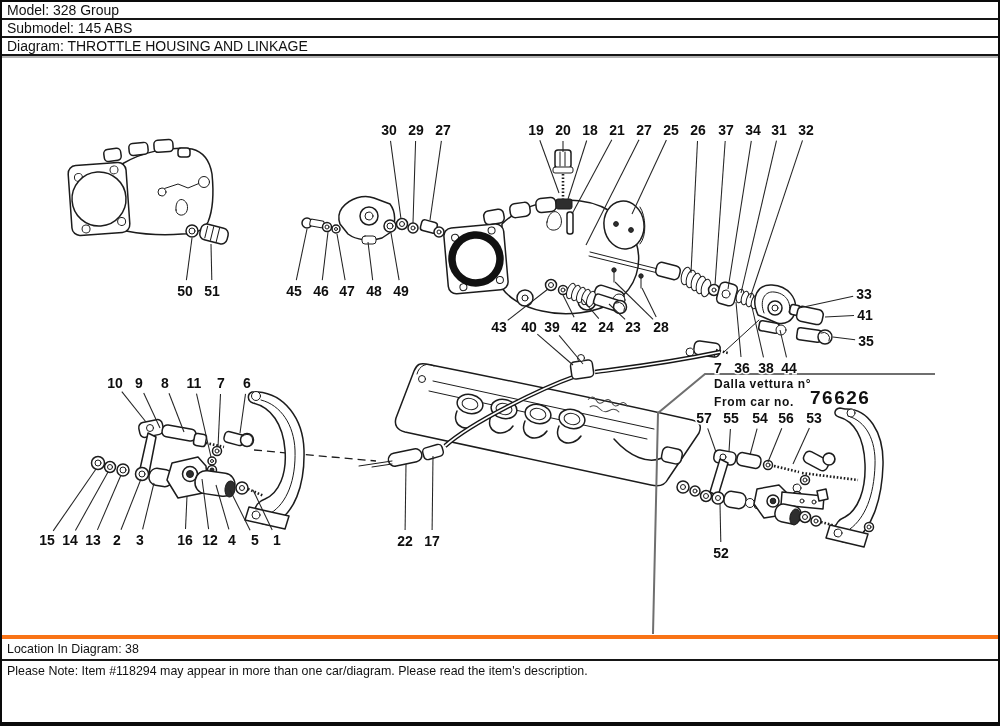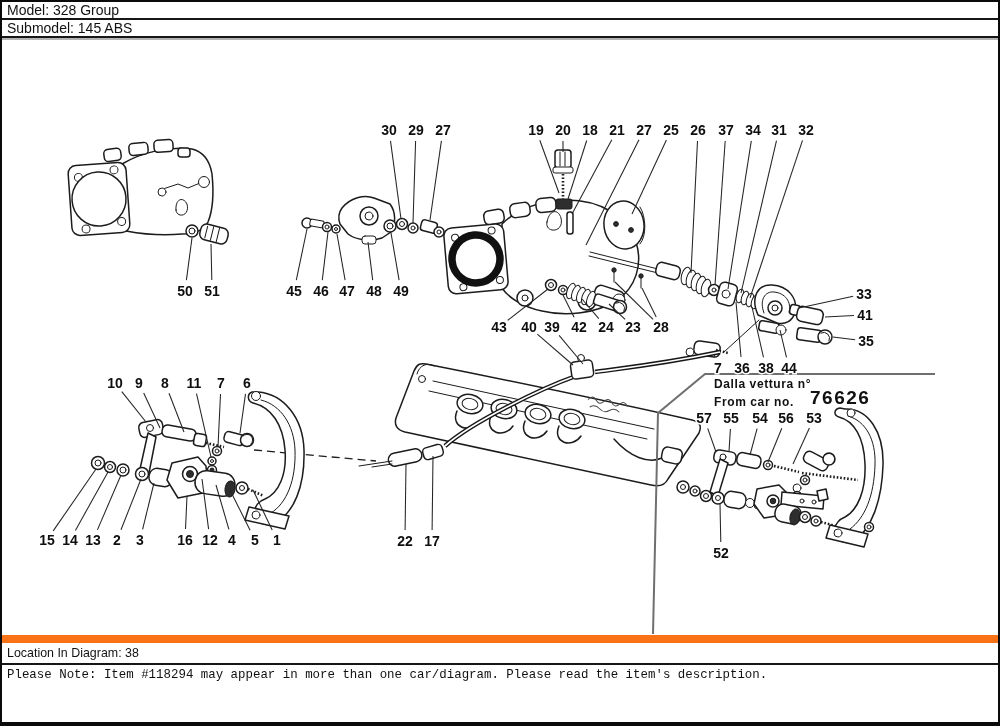--- a/index.html
+++ b/index.html
@@ -10,22 +10,22 @@
   }
   
   .hrow,.frow{
     position:relative; z-index:2; background:#fff; color:#111;
     border-bottom:2px solid #161616; box-shadow:0 2px 0 rgba(128,128,128,.6);
     padding:1px 5px 0 5px; white-space:nowrap; overflow:hidden;
   }
   .hrow{height:15px; font-size:14px; line-height:14.5px;}
   #footer{position:absolute; left:0; right:0; top:633px; bottom:0; z-index:2;}
   .frow{height:19px; font-size:13.5px; line-height:18px; border-top:0;}
-  .frow:first-child{border-top:8px solid #f97316;}
-  .frow.note{height:38px; box-shadow:none; border-bottom:none;font-family:Liberation Mono, monospace;}
+  .frow:first-child{border-top:4px solid #f97316;}
+  .frow.note{height:38px; box-shadow:none; border-bottom:none;}
   .cond{display:inline-block; transform:scaleX(.92); transform-origin:0 50%;}
   
   #diagram-wrap{position:absolute; inset:0; z-index:1;}
   svg{display:block;}
   .ink{stroke:#1c1c1c; fill:#fff; stroke-width:1.5; stroke-linejoin:round; stroke-linecap:round;}
   .ln{stroke:#1c1c1c; fill:none; stroke-width:1.5; stroke-linecap:round;}
   .thin{stroke-width:1;}
   .dark{fill:#2e2e2e; stroke:#1c1c1c;}
   .thread{stroke:#1c1c1c; stroke-width:2.6; stroke-dasharray:1.6 1.9; fill:none;}
   .cableO{stroke:#161616; stroke-width:4.4; fill:none;}
@@ -39,20 +39,21 @@
   .boxline{stroke:#6f6f6f; stroke-width:2; fill:none;}
   .scribble{stroke:#4a4a4a; stroke-width:1; fill:none;}
 </style>
 </head>
 <body>
 
 <div id="page">
 
   <div class="hrow"><span>Model: 328 Group</span></div>
   <div class="hrow"><span>Submodel: 145 ABS</span></div>
+  <div class="hrow"><span>Diagram: THROTTLE HOUSING AND LINKAGE</span></div>
 
   <div id="diagram-wrap">
   <svg width="1000" height="726" viewBox="0 0 1000 726">
 
     <g>
       <path class="ink" d="M120,162 C140,150 168,144 190,147 C202,150 208,160 210,172 C212,192 211,208 206,220 C202,228 192,232 180,232 C160,234 140,232 124,229 Z"></path>
       <rect class="ink" x="102" y="147" width="17" height="12" rx="4" transform="rotate(-8 110 153)"></rect>
       <rect class="ink" x="127" y="141" width="19" height="12" rx="4" transform="rotate(-6 136 147)"></rect>
       <rect class="ink" x="152" y="138" width="19" height="12" rx="4" transform="rotate(-4 161 144)"></rect>
       <rect class="ink" x="176" y="146" width="12" height="9" rx="3"></rect>

